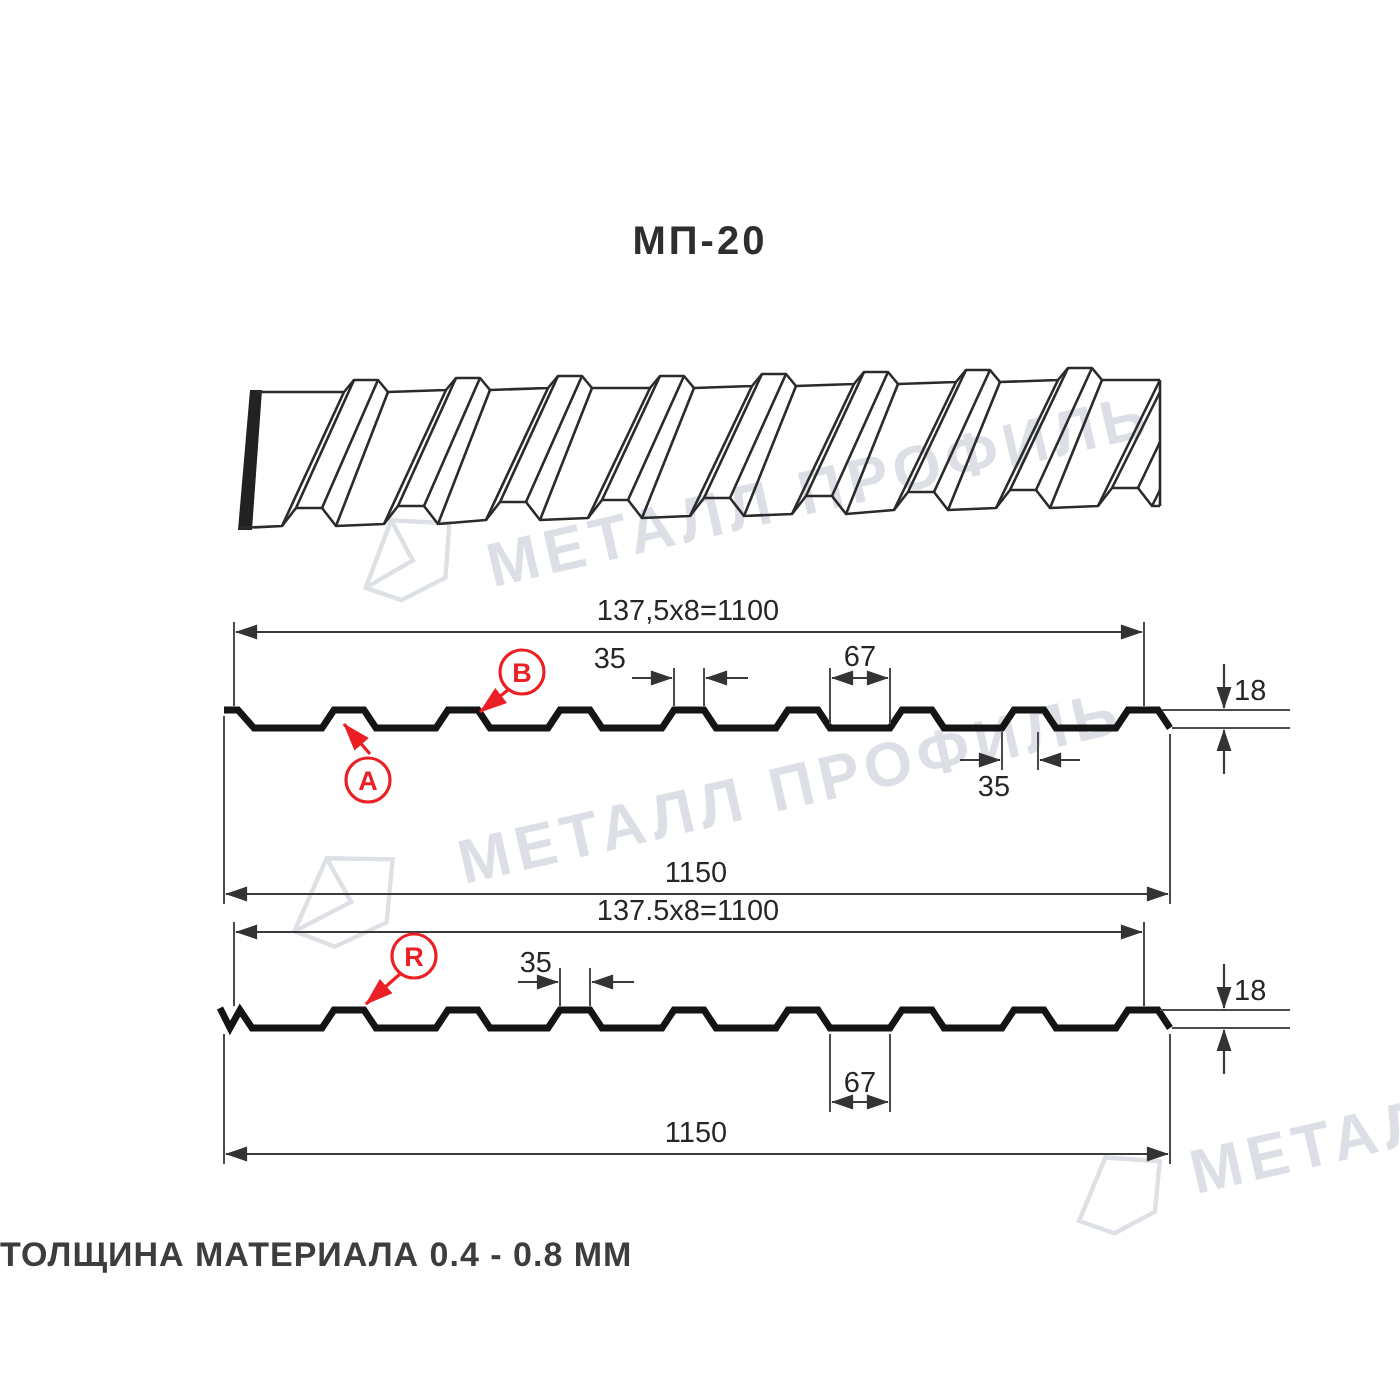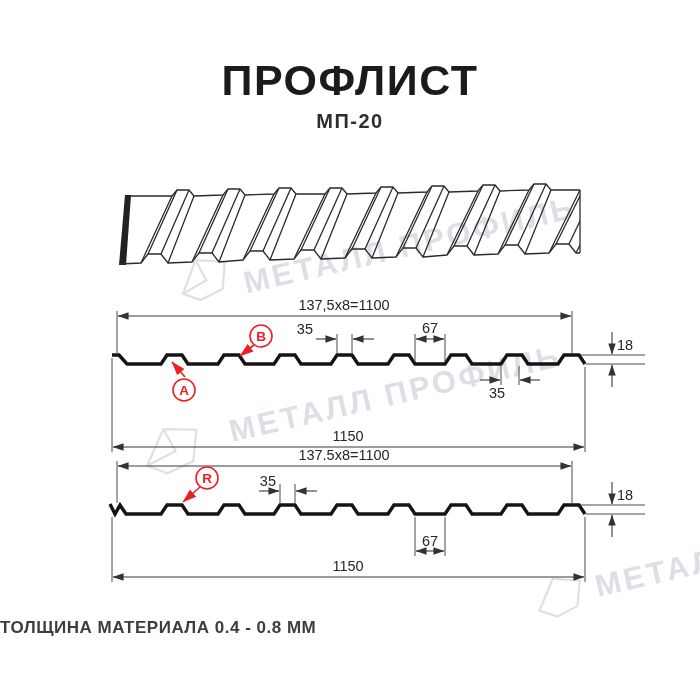--- a/index.html
+++ b/index.html
@@ -21,21 +21,20 @@
   .red{stroke:#ec2024;fill:none;stroke-width:1.6;}
   .redtxt{font-size:13.5px;font-weight:bold;fill:#ec2024;}
   .wm{fill:#c6cbd4;opacity:.6;font-size:31px;font-weight:bold;letter-spacing:3px;}
   .wmlogo{fill:none;stroke:#c6cbd4;stroke-width:2.2;opacity:.6;}
 </style>
 </head>
 <body>
 
 <div class="stage">
 
-  <div class="title">ПРОФЛИСТ</div>
   <div class="subtitle">МП-20</div>
 
   <svg width="700" height="700" viewBox="0 0 700 700">
     <defs>
       <marker id="arr" viewBox="0 0 10 8" refX="9.6" refY="4" markerWidth="11" markerHeight="8" orient="auto-start-reverse">
         <path d="M0 0.6 L10 4 L0 7.4 z" fill="#333"></path>
       </marker>
       <marker id="arrR" viewBox="0 0 10 8" refX="9.6" refY="4" markerWidth="9" markerHeight="7" orient="auto-start-reverse">
         <path d="M0 0.6 L10 4 L0 7.4 z" fill="#ec2024"></path>
       </marker>

